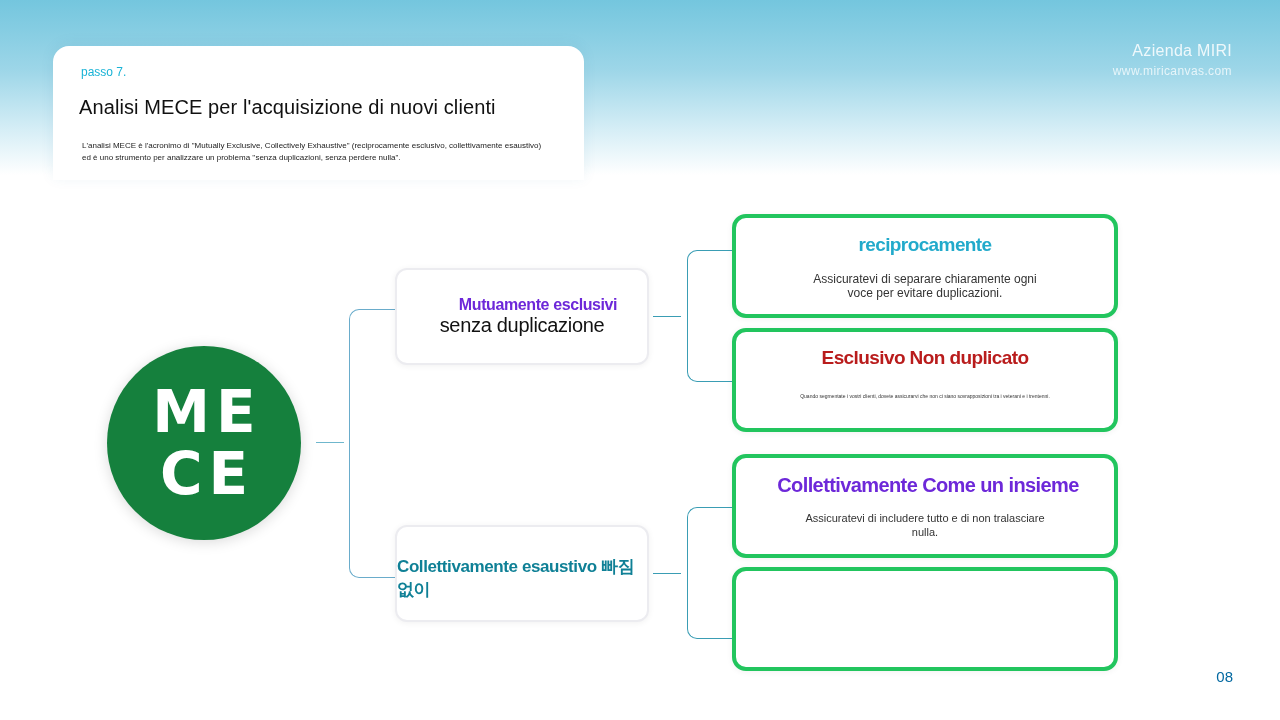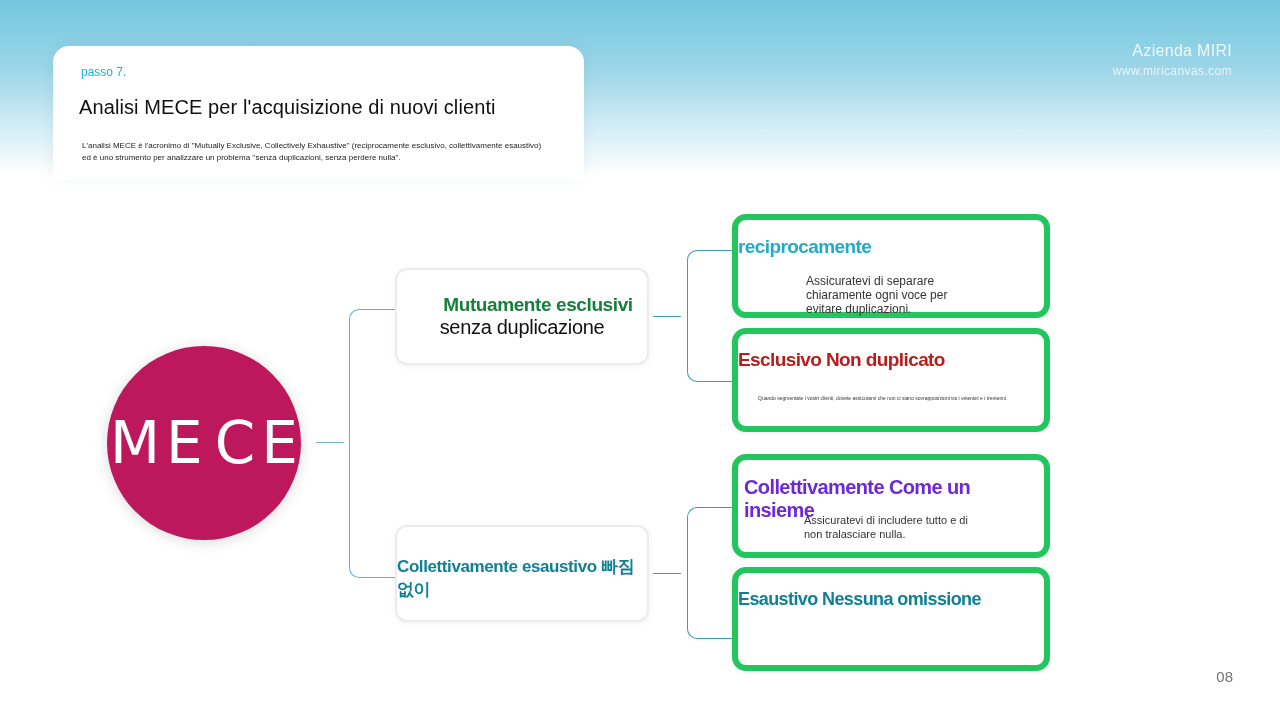--- a/index.html
+++ b/index.html
@@ -20,51 +20,51 @@
     background: #fff; border-radius: 16px 16px 0 0;
     box-shadow: 0 -2px 14px rgba(40,120,150,0.08);
     padding-left: 44px;
   }
   .header-card .step { position: absolute; left: 28px; top: 19px; font-size: 12px; color: #19b3d6; }
   .header-card .title { position: absolute; left: 26px; top: 50px; font-size: 20px; font-weight: 500; color: #111; letter-spacing: 0.1px; }
   .header-card .desc { position: absolute; left: 29px; top: 94px; width: 500px; font-size: 8px; line-height: 11.5px; color: #222; }
 
   .circle {
     position: absolute; left: 107px; top: 346px; width: 194px; height: 194px; border-radius: 50%;
-    background: #be185d; box-shadow: 0 2px 14px rgba(0,0,0,0.15);
-    display: flex; flex-direction: row; align-items: center; justify-content: center;
-    color: #fff; font-weight: 400; font-size: 58px; line-height: 62px; letter-spacing: 6px;
+    background: #15803d; box-shadow: 0 2px 14px rgba(0,0,0,0.15);
+    display: flex; flex-direction: column; align-items: center; justify-content: center;
+    color: #fff; font-weight: 700; font-size: 58px; line-height: 62px; letter-spacing: 6px;
     font-family: "DejaVu Sans", sans-serif;
   }
   .circle span { display: block; padding-left: 6px; }
 
   .line { position: absolute; background: #6fb7cd; }
   .bracket {
     position: absolute; border: 1.3px solid #6aaccb; border-right: none; border-radius: 10px 0 0 10px;
   }
   .bracket.teal { border-color: #3a9db4; }
 
   .mid-box {
     position: absolute; background: #fff; border: 2px solid #ececf0; border-radius: 12px;
     box-shadow: 0 1px 6px rgba(0,0,0,0.06);
     display: flex; flex-direction: column; align-items: center;
   }
-  .mid-box .h1 { color: #15803d; font-weight: 700; font-size: 19px; letter-spacing: -0.4px; margin-left: 32px; }
+  .mid-box .h1 { color: #6d28d9; font-weight: 700; font-size: 16px; letter-spacing: -0.4px; margin-left: 32px; }
   .mid-box .h2 { color: #111; font-size: 20px; letter-spacing: -0.3px; }
   .mid-box .h3 { color: #0f8096; font-weight: 700; font-size: 17px; letter-spacing: -0.4px; }
 
   .leaf {
-    position: absolute; left: 732px; width: 318px; height: 104px; background: #fff;
-    border: 6px solid #22c55e; border-radius: 14px; box-shadow: 0 1px 6px rgba(0,0,0,0.06);
-    text-align: left;
+    position: absolute; left: 732px; width: 386px; height: 104px; background: #fff;
+    border: 4px solid #22c55e; border-radius: 14px; box-shadow: 0 1px 6px rgba(0,0,0,0.06);
+    text-align: center;
   }
   .leaf .lt { position: absolute; left: 0; right: 0; font-weight: 700; letter-spacing: -0.6px; }
   .leaf .ld { position: absolute; left: 60px; right: 60px; color: #333; line-height: 14px; }
 
-  .page-num { position: absolute; right: 47px; top: 668px; color: #737373; font-size: 15px; }
+  .page-num { position: absolute; right: 47px; top: 668px; color: #0369a1; font-size: 15px; }
 </style>
 </head>
 <body>
 
 <div class="brand">
   <div class="company">Azienda MIRI</div>
   <div class="site">www.miricanvas.com</div>
 </div>
 
 <div class="header-card">
@@ -108,16 +108,15 @@
   <div class="lt" style="top:15px; font-size:19px; color:#b91c1c;">Esclusivo Non duplicato</div>
   <div class="ld" style="top:61px; font-size:5px; line-height:7px; left:20px; right:20px;">Quando segmentate i vostri clienti, dovete assicurarvi che non ci siano sovrapposizioni tra i veterani e i trentenni.</div>
 </div>
 
 <div class="leaf" style="top:454px;">
   <div class="lt" style="top:16px; font-size:20px; color:#6d28d9;margin-left:6px;">Collettivamente Come un insieme</div>
   <div class="ld" style="top:53px; font-size:11px; left:66px; right:66px;">Assicuratevi di includere tutto e di non tralasciare nulla.</div>
 </div>
 
 <div class="leaf" style="top:567px;">
-  <div class="lt" style="top:16px; font-size:18px; color:#0f8096;">Esaustivo Nessuna omissione</div>
 </div>
 
 <div class="page-num">08</div>
 
 </body></html>

